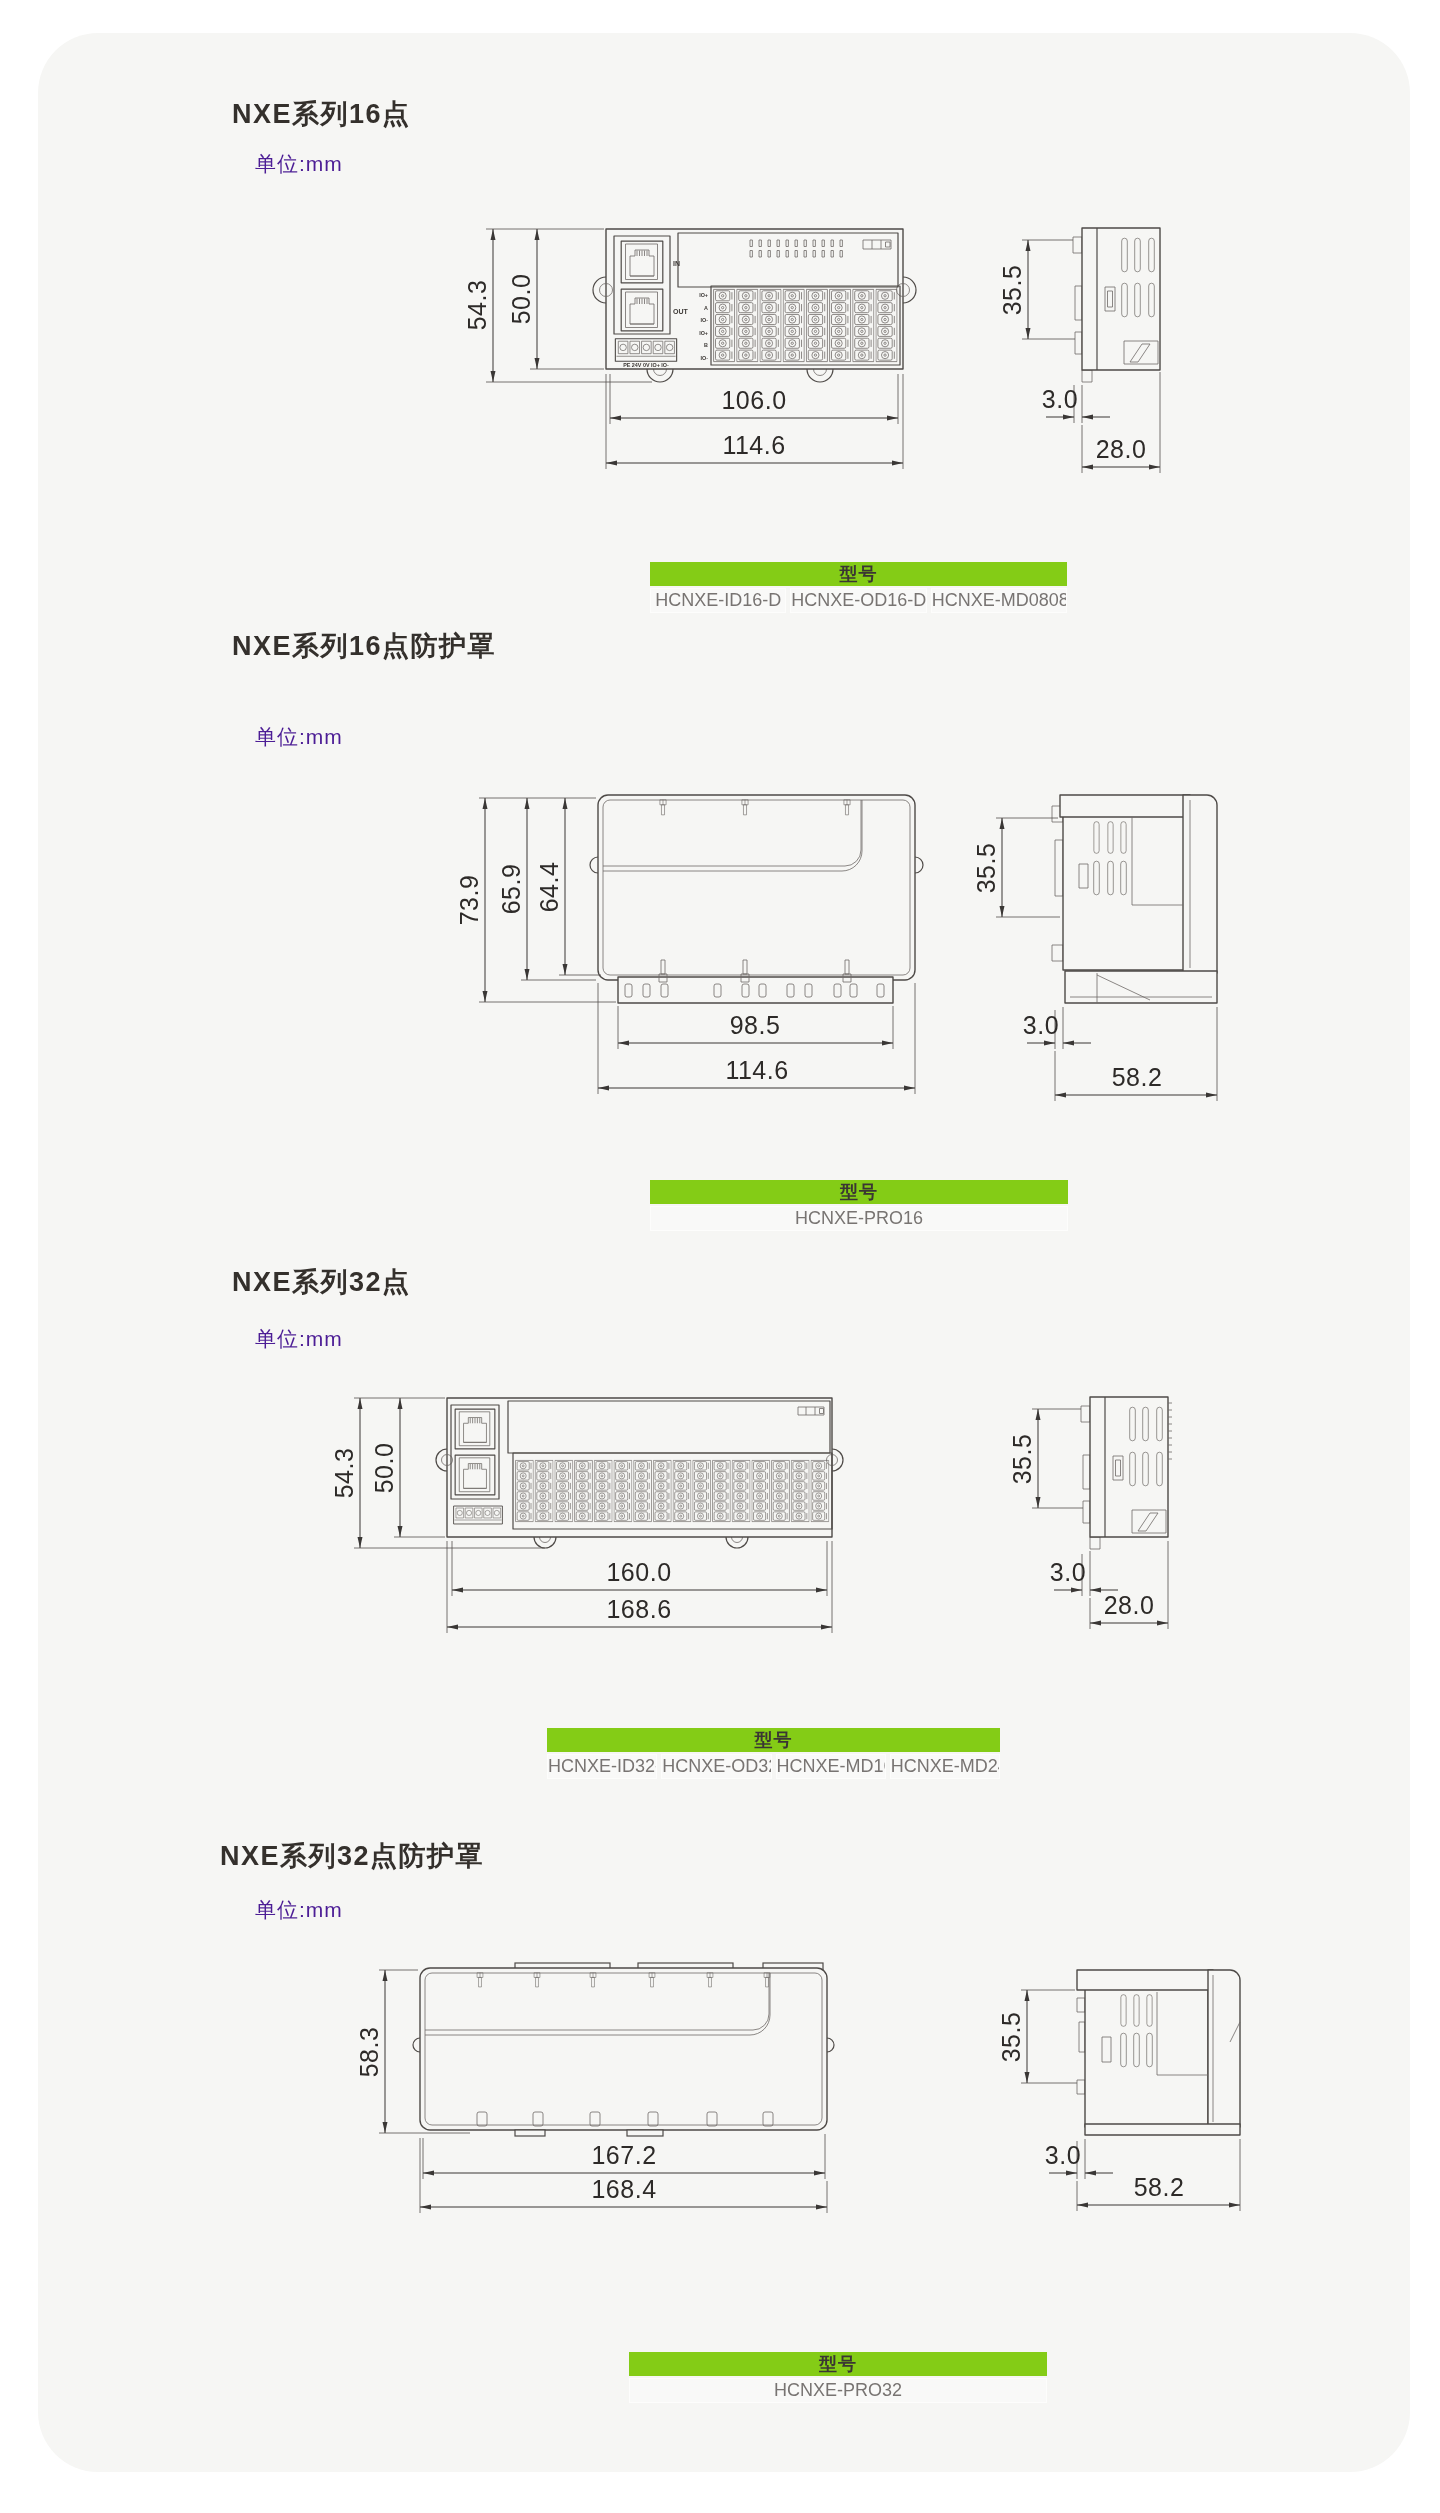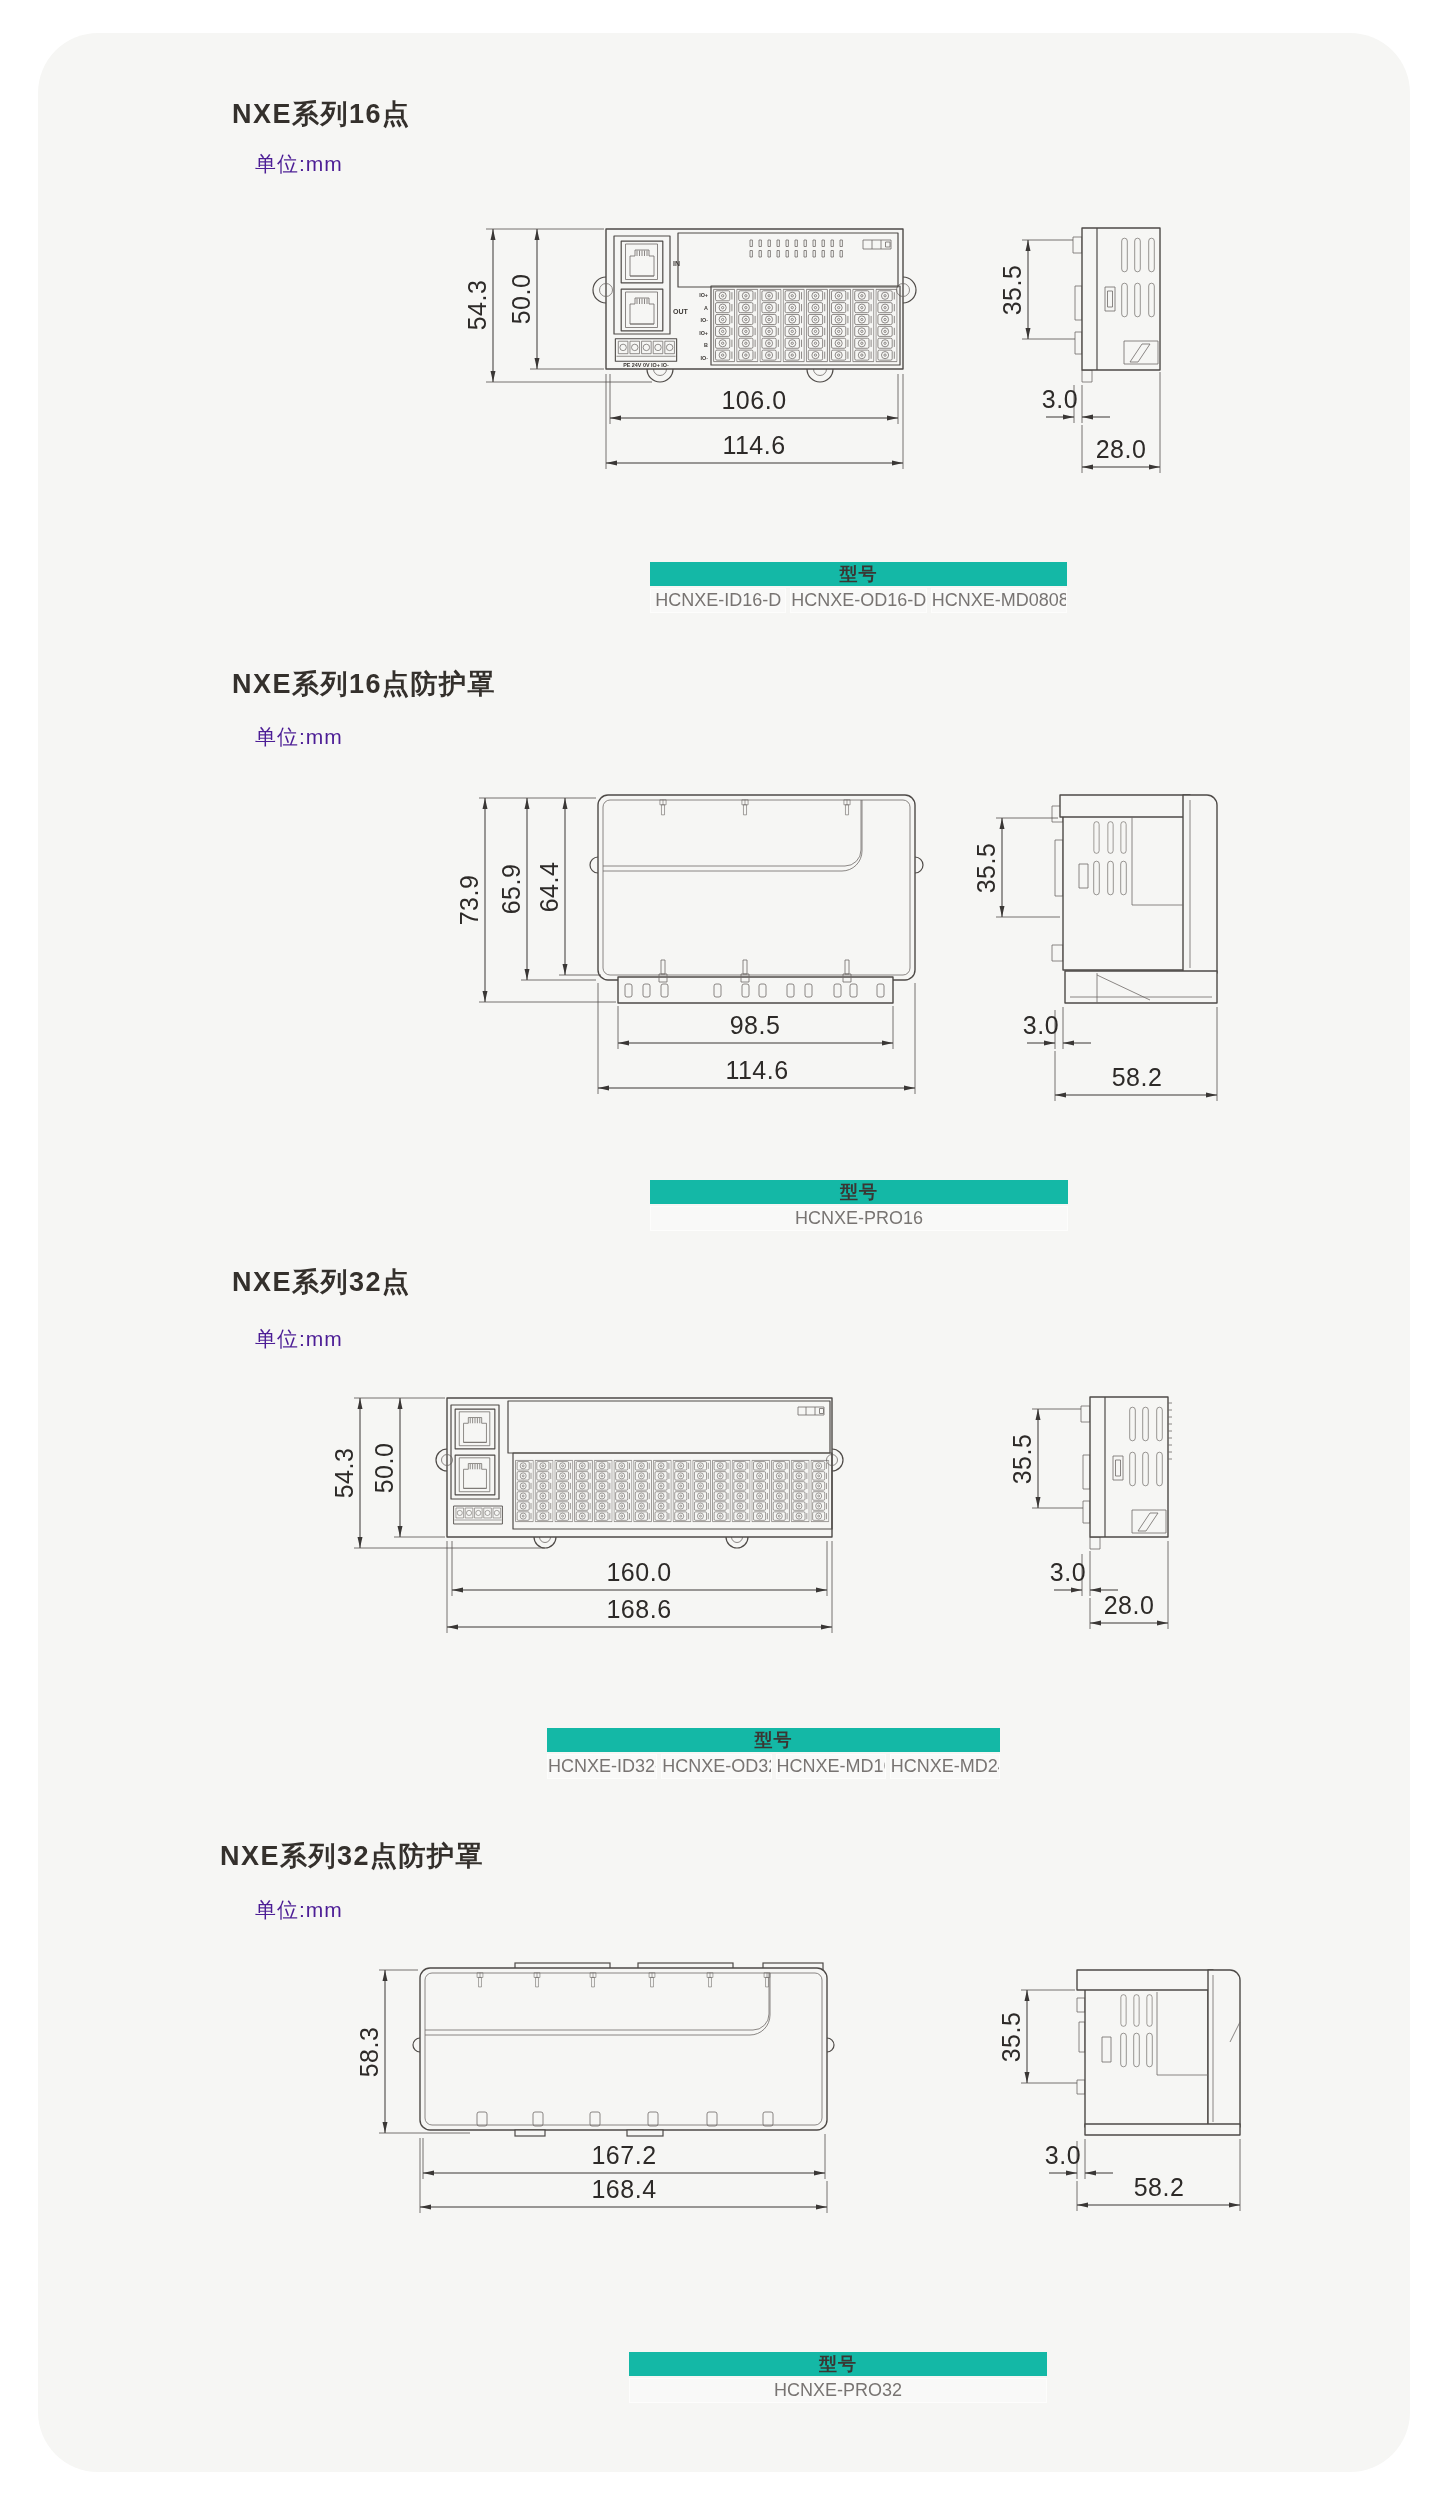--- a/index.html
+++ b/index.html
@@ -6,21 +6,21 @@
   body{
     width:1440px;height:2513px;position:relative;background:#ffffff;
     font-family:"Liberation Sans","DejaVu Sans",sans-serif;
   }
   .card{position:absolute;left:38px;top:33px;width:1372px;height:2439px;
     background:#f6f6f4;border-radius:60px;}
   .sec-title{position:absolute;font-size:27px;font-weight:700;color:#34302c;letter-spacing:1.5px;}
   .unit{position:absolute;font-size:21px;color:#4c1d95;letter-spacing:1px;}
   .drawing{position:absolute;}
   .model-table{position:absolute;}
-  .mt-header{background:#14b8a6;color:#3a3633;font-weight:700;font-size:18px;
+  .mt-header{background:#84cc16;color:#3a3633;font-weight:700;font-size:18px;
     text-align:center;height:24px;line-height:24px;letter-spacing:1px;}
   .mt-row{display:flex;gap:4px;margin-top:2px;}
   .mt-cell{flex:1;background:#f9f9f8;border:1px solid #fdfdfc;color:#787472;
     font-size:18px;text-align:center;height:23px;line-height:23px;white-space:nowrap;overflow:hidden;}
   
   .ol{fill:#f6f6f4;stroke:#4e4a47;stroke-width:1.4;stroke-linejoin:round;}
   .ln{fill:none;stroke:#4e4a47;stroke-width:1.2;stroke-linejoin:round;}
   .ln2{fill:#f6f6f4;stroke:#4e4a47;stroke-width:1.2;}
   .tn{fill:none;stroke:#6e6a67;stroke-width:0.8;stroke-linejoin:round;}
   .dim{stroke:#3a3735;stroke-width:1;fill:none;}
@@ -230,21 +230,21 @@
 
 <div class="model-table" style="left:650px;top:562px;width:417px">
   <div class="mt-header">型号</div>
   <div class="mt-row">
     <div class="mt-cell">HCNXE-ID16-D</div>
     <div class="mt-cell">HCNXE-OD16-D</div>
     <div class="mt-cell">HCNXE-MD0808-D</div>
   </div>
 </div>
 
-<div class="sec-title" style="left:232px;top:666px">NXE系列16点防护罩</div>
+<div class="sec-title" style="left:232px;top:628px">NXE系列16点防护罩</div>
 <div class="unit" style="left:255px;top:723px">单位:mm</div>
 
 <svg class="drawing" style="left:340px;top:770px" width="920" height="345" viewBox="340 770 920 345">
   <g>
     <circle cx="598" cy="865" r="8" class="ln2"></circle>
       <circle cx="915" cy="865" r="8" class="ln2"></circle>
     <rect x="598" y="795" width="317" height="185" rx="10" class="ol"></rect>
     <rect x="603" y="800" width="307" height="175" rx="7" class="tn"></rect>
     <path class="tn" d="M603,866 H845 a16,16 0 0 0 16,-16 V800"></path>
     <path class="tn" d="M603,871 H842 a20,20 0 0 0 20,-20 V800"></path>

